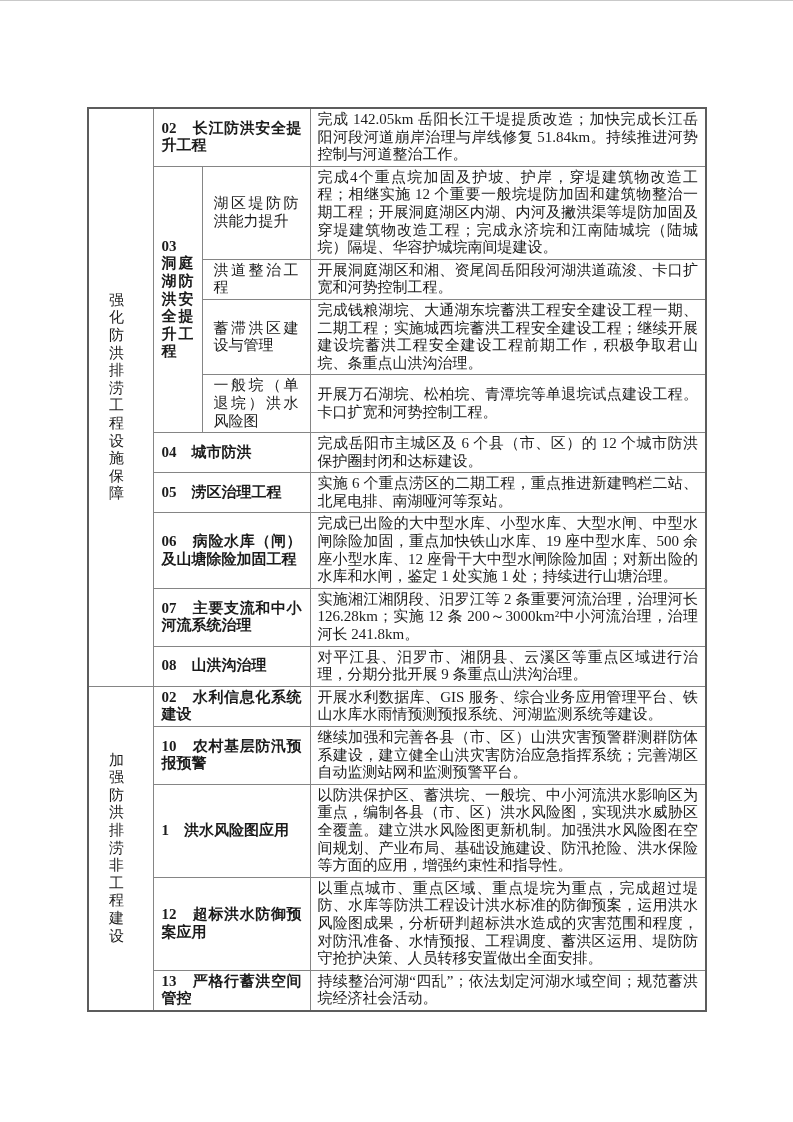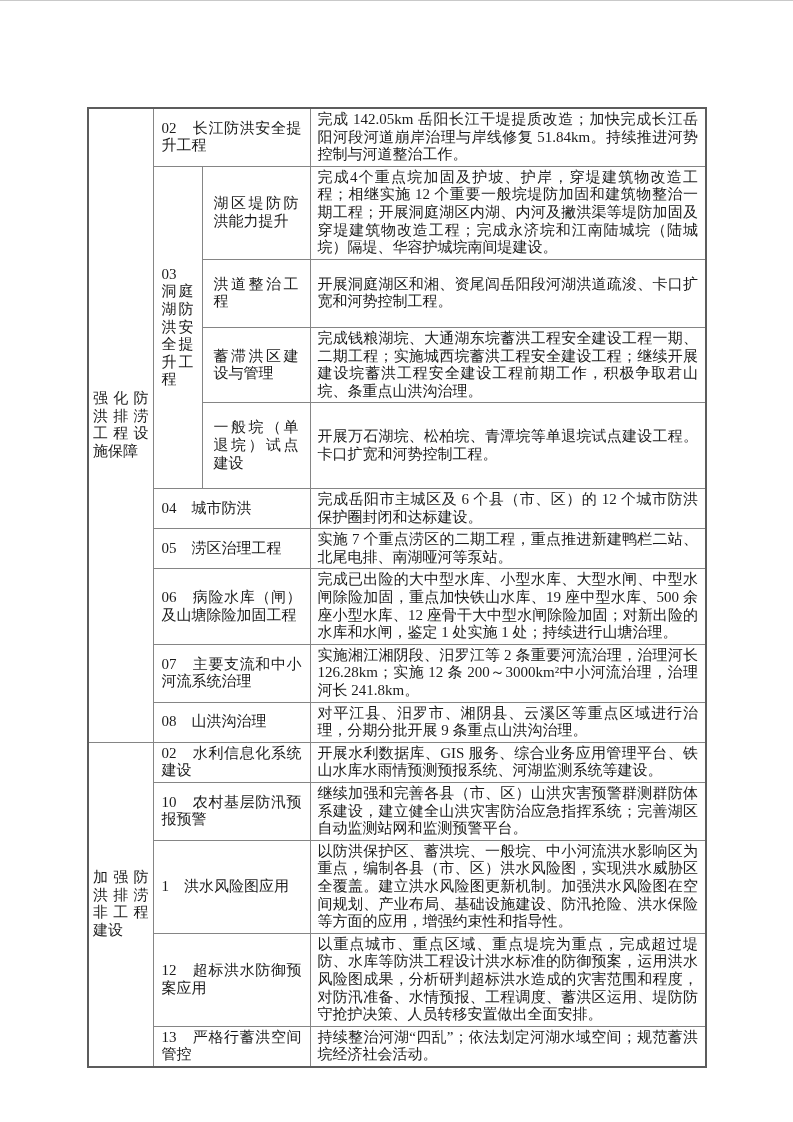--- a/index.html
+++ b/index.html
@@ -19,35 +19,35 @@
     border: 2px solid #5c5c5c;
   }
   td {
     border: 1px solid #858585;
     font-size: 15px; line-height: 17.6px;
     vertical-align: middle;
     word-break: break-all;
     overflow-wrap: anywhere;
   }
   .cat {
-    padding: 2px 4px;
+    padding: 2px 20px;
     text-align: justify; text-justify: inter-ideograph;
   }
   .num3 {
     padding: 2px 8px;
     white-space: pre-line;
-    text-align: justify; text-justify: inter-ideograph;
+    text-align: justify; text-justify: inter-ideograph; font-weight: bold;
   }
   .sublabel {
-    padding: 16px 11px;
+    padding: 2px 11px;
     text-align: justify; text-justify: inter-ideograph;
   }
   .label {
     padding: 2px 8px;
-    text-align: justify; text-justify: inter-ideograph;
+    text-align: justify; text-justify: inter-ideograph; font-weight: bold;
   }
   .desc {
     padding: 2px 7px;
     text-align: justify; text-justify: inter-ideograph;
   }
 </style>
 </head>
 <body>
 
 <div class="sheet">
@@ -75,30 +75,30 @@
       </tr>
       <tr>
         <td class="sublabel">洪道整治工程</td>
         <td class="desc">开展洞庭湖区和湘、资尾闾岳阳段河湖洪道疏浚、卡口扩宽和河势控制工程。</td>
       </tr>
       <tr>
         <td class="sublabel">蓄滞洪区建设与管理</td>
         <td class="desc">完成钱粮湖垸、大通湖东垸蓄洪工程安全建设工程一期、二期工程；实施城西垸蓄洪工程安全建设工程；继续开展建设垸蓄洪工程安全建设工程前期工作，积极争取君山垸、条重点山洪沟治理。</td>
       </tr>
       <tr>
-        <td class="sublabel">一般垸（单退垸）试点建设</td>
+        <td class="sublabel">一般垸（单退垸）洪水风险图</td>
         <td class="desc">开展万石湖垸、松柏垸、青潭垸等单退垸试点建设工程。卡口扩宽和河势控制工程。</td>
       </tr>
       <tr>
         <td class="label" colspan="2">04　城市防洪</td>
         <td class="desc">完成岳阳市主城区及 6 个县（市、区）的 12 个城市防洪保护圈封闭和达标建设。</td>
       </tr>
       <tr>
         <td class="label" colspan="2">05　涝区治理工程</td>
-        <td class="desc">实施 7 个重点涝区的二期工程，重点推进新建鸭栏二站、北尾电排、南湖哑河等泵站。</td>
+        <td class="desc">实施 6 个重点涝区的二期工程，重点推进新建鸭栏二站、北尾电排、南湖哑河等泵站。</td>
       </tr>
       <tr>
         <td class="label" colspan="2">06　病险水库（闸）及山塘除险加固工程</td>
         <td class="desc">完成已出险的大中型水库、小型水库、大型水闸、中型水闸除险加固，重点加快铁山水库、19 座中型水库、500 余座小型水库、12 座骨干大中型水闸除险加固；对新出险的水库和水闸，鉴定 1 处实施 1 处；持续进行山塘治理。</td>
       </tr>
       <tr>
         <td class="label" colspan="2">07　主要支流和中小河流系统治理</td>
         <td class="desc">实施湘江湘阴段、汨罗江等 2 条重要河流治理，治理河长 126.28km；实施 12 条 200～3000km²中小河流治理，治理河长 241.8km。</td>
       </tr>
       <tr>

